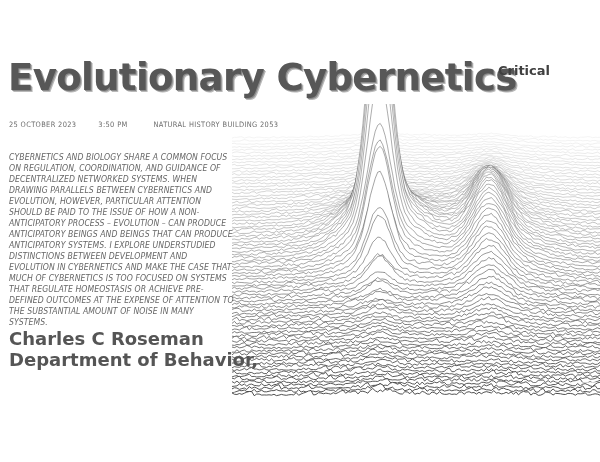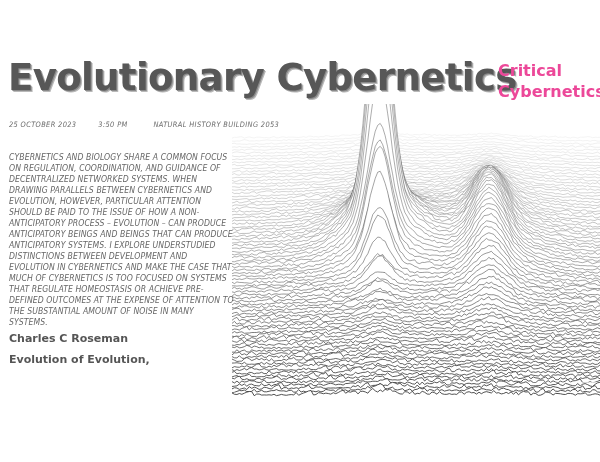--- a/index.html
+++ b/index.html
@@ -57,38 +57,38 @@
   }
 
   
   #cluster-label {
     position: absolute;
     left: 498px;
     top: 60px;
     width: 100px;
     font-family: "DejaVu Sans", sans-serif;
     font-weight: bold;
-    font-size: 16px;
+    font-size: 13px;
     line-height: 21px;
-    color: #ec4899;
+    color: #404040;
   }
   #cluster-label div { white-space: nowrap; }
 
   
   #event-meta {
     position: absolute;
     left: 9px;
     top: 120px;
     font-family: "DejaVu Sans Condensed", "DejaVu Sans", sans-serif;
     font-size: 7.4px;
     letter-spacing: 0.35px;
     color: #6d6d6d;
     white-space: nowrap;
   }
-  #event-meta span { display: inline-block; font-style: italic; }
+  #event-meta span { display: inline-block; }
   .meta-gap-a { width: 17px; }
   .meta-gap-b { width: 21px; }
 
   
   #abstract {
     position: absolute;
     left: 9px;
     top: 152px;
     width: 226px;
     font-family: "DejaVu Sans Condensed", "DejaVu Sans", sans-serif;
@@ -101,21 +101,21 @@
   }
 
   
   #speaker {
     position: absolute;
     left: 9px;
     top: 328px;
     width: 220px;
     font-family: "DejaVu Sans", sans-serif;
     font-weight: bold;
-    font-size: 11px;
+    font-size: 18px;
     line-height: 21px;
     color: #555555;
   }
   #speaker div { white-space: nowrap; }
 </style>
 </head>
 <body>
 
 <div id="poster">
 
@@ -205,31 +205,30 @@
         <path d="M0.00 284.89 L2.47 283.73 L4.94 284.04 L7.41 285.41 L9.88 284.64 L12.35 283.99 L14.82 285.53 L17.29 282.67 L19.76 284.36 L22.23 283.09 L24.70 284.01 L27.17 285.43 L29.64 284.88 L32.11 283.26 L34.58 283.58 L37.05 284.53 L39.52 285.04 L41.99 282.55 L44.46 281.52 L46.93 280.68 L49.40 285.26 L51.87 283.63 L54.34 283.60 L56.81 285.13 L59.28 284.00 L61.74 284.44 L64.21 283.72 L66.68 284.52 L69.15 283.20 L71.62 283.38 L74.09 282.43 L76.56 281.03 L79.03 284.25 L81.50 284.43 L83.97 282.85 L86.44 283.18 L88.91 282.88 L91.38 284.18 L93.85 284.44 L96.32 283.97 L98.79 284.09 L101.26 283.94 L103.73 284.10 L106.20 283.74 L108.67 283.44 L111.14 284.02 L113.61 283.73 L116.08 283.59 L118.55 284.13 L121.02 281.86 L123.49 282.62 L125.96 281.32 L128.43 283.56 L130.90 281.71 L133.37 279.55 L135.84 278.63 L138.31 282.33 L140.78 281.45 L143.25 281.29 L145.72 280.98 L148.19 279.51 L150.66 281.68 L153.13 281.11 L155.60 281.51 L158.07 279.28 L160.54 278.37 L163.01 278.90 L165.48 280.19 L167.95 279.13 L170.42 281.44 L172.89 282.13 L175.36 280.34 L177.83 282.00 L180.30 282.78 L182.77 283.89 L185.23 281.05 L187.70 283.68 L190.17 284.10 L192.64 283.12 L195.11 281.61 L197.58 282.80 L200.05 283.04 L202.52 283.46 L204.99 283.07 L207.46 283.76 L209.93 282.11 L212.40 280.80 L214.87 283.26 L217.34 282.66 L219.81 280.86 L222.28 281.83 L224.75 282.93 L227.22 284.14 L229.69 283.29 L232.16 280.73 L234.63 283.67 L237.10 282.64 L239.57 283.71 L242.04 282.72 L244.51 283.11 L246.98 282.00 L249.45 283.53 L251.92 280.65 L254.39 281.83 L256.86 280.89 L259.33 279.56 L261.80 283.24 L264.27 281.15 L266.74 283.12 L269.21 283.08 L271.68 282.70 L274.15 281.85 L276.62 282.12 L279.09 282.70 L281.56 283.23 L284.03 282.75 L286.50 283.13 L288.97 282.36 L291.44 284.66 L293.91 283.49 L296.38 284.75 L298.85 283.93 L301.32 283.31 L303.79 282.61 L306.26 283.01 L308.72 283.94 L311.19 283.90 L313.66 282.59 L316.13 283.51 L318.60 283.65 L321.07 282.46 L323.54 283.09 L326.01 283.56 L328.48 284.76 L330.95 285.05 L333.42 284.55 L335.89 283.63 L338.36 282.93 L340.83 283.56 L343.30 284.80 L345.77 283.02 L348.24 283.77 L350.71 281.85 L353.18 285.41 L355.65 284.49 L358.12 284.61 L360.59 282.65 L363.06 281.50 L365.53 284.76 L368.00 284.63" fill="#ffffff" stroke="#333333" stroke-opacity="0.933" stroke-width="0.89" stroke-linejoin="round" stroke-linecap="round"></path>
         <path d="M0.00 288.77 L2.47 288.29 L4.94 287.36 L7.41 286.52 L9.88 286.73 L12.35 286.04 L14.82 287.55 L17.29 287.70 L19.76 287.32 L22.23 285.32 L24.70 287.99 L27.17 287.30 L29.64 286.25 L32.11 287.77 L34.58 287.83 L37.05 287.26 L39.52 286.63 L41.99 286.62 L44.46 285.61 L46.93 286.67 L49.40 286.93 L51.87 286.82 L54.34 287.44 L56.81 286.53 L59.28 286.17 L61.74 288.17 L64.21 288.05 L66.68 285.71 L69.15 287.97 L71.62 287.14 L74.09 288.02 L76.56 287.79 L79.03 287.18 L81.50 287.24 L83.97 287.77 L86.44 286.85 L88.91 287.85 L91.38 287.25 L93.85 285.43 L96.32 285.91 L98.79 286.33 L101.26 286.04 L103.73 287.64 L106.20 285.20 L108.67 284.33 L111.14 286.37 L113.61 285.90 L116.08 287.31 L118.55 285.81 L121.02 286.00 L123.49 285.89 L125.96 285.15 L128.43 286.01 L130.90 284.57 L133.37 284.78 L135.84 282.38 L138.31 284.19 L140.78 282.61 L143.25 281.90 L145.72 280.76 L148.19 279.73 L150.66 280.72 L153.13 284.64 L155.60 284.75 L158.07 283.91 L160.54 283.14 L163.01 285.56 L165.48 285.97 L167.95 285.39 L170.42 284.65 L172.89 286.77 L175.36 286.03 L177.83 284.96 L180.30 287.02 L182.77 285.62 L185.23 285.23 L187.70 283.82 L190.17 284.94 L192.64 284.33 L195.11 287.23 L197.58 285.50 L200.05 285.97 L202.52 287.16 L204.99 284.62 L207.46 286.47 L209.93 285.67 L212.40 287.12 L214.87 286.50 L217.34 285.87 L219.81 286.79 L222.28 286.13 L224.75 285.92 L227.22 286.91 L229.69 286.16 L232.16 286.80 L234.63 285.21 L237.10 284.44 L239.57 283.03 L242.04 285.93 L244.51 286.89 L246.98 285.78 L249.45 284.67 L251.92 284.91 L254.39 285.78 L256.86 285.89 L259.33 286.46 L261.80 284.39 L264.27 283.35 L266.74 286.23 L269.21 284.58 L271.68 284.15 L274.15 285.29 L276.62 285.69 L279.09 287.17 L281.56 287.44 L284.03 285.88 L286.50 287.00 L288.97 286.93 L291.44 285.63 L293.91 286.93 L296.38 285.45 L298.85 286.39 L301.32 284.51 L303.79 288.08 L306.26 288.06 L308.72 285.51 L311.19 284.48 L313.66 288.33 L316.13 286.94 L318.60 287.21 L321.07 284.96 L323.54 287.14 L326.01 287.40 L328.48 286.43 L330.95 286.65 L333.42 287.41 L335.89 286.04 L338.36 287.22 L340.83 285.58 L343.30 285.50 L345.77 287.62 L348.24 285.95 L350.71 288.09 L353.18 287.38 L355.65 287.75 L358.12 288.24 L360.59 285.69 L363.06 285.88 L365.53 287.96 L368.00 288.26" fill="#ffffff" stroke="#333333" stroke-opacity="0.941" stroke-width="0.90" stroke-linejoin="round" stroke-linecap="round"></path>
         <path d="M0.00 288.86 L2.47 290.25 L4.94 290.48 L7.41 289.52 L9.88 290.31 L12.35 289.18 L14.82 288.13 L17.29 287.48 L19.76 287.62 L22.23 291.71 L24.70 290.06 L27.17 290.05 L29.64 291.08 L32.11 290.94 L34.58 291.06 L37.05 290.80 L39.52 291.11 L41.99 290.31 L44.46 291.64 L46.93 291.13 L49.40 290.40 L51.87 290.97 L54.34 291.29 L56.81 290.82 L59.28 290.59 L61.74 290.88 L64.21 288.60 L66.68 291.28 L69.15 289.94 L71.62 289.00 L74.09 288.12 L76.56 286.94 L79.03 286.51 L81.50 291.01 L83.97 290.51 L86.44 288.68 L88.91 288.99 L91.38 289.74 L93.85 289.12 L96.32 289.57 L98.79 290.13 L101.26 288.71 L103.73 289.67 L106.20 288.56 L108.67 287.14 L111.14 286.17 L113.61 289.22 L116.08 287.63 L118.55 288.18 L121.02 287.11 L123.49 287.15 L125.96 289.89 L128.43 287.51 L130.90 287.19 L133.37 287.94 L135.84 289.20 L138.31 286.16 L140.78 284.51 L143.25 286.84 L145.72 288.02 L148.19 285.91 L150.66 287.58 L153.13 285.38 L155.60 286.11 L158.07 284.82 L160.54 287.14 L163.01 287.11 L165.48 288.68 L167.95 289.88 L170.42 290.06 L172.89 287.67 L175.36 287.98 L177.83 289.64 L180.30 287.15 L182.77 290.31 L185.23 289.34 L187.70 289.60 L190.17 287.29 L192.64 288.27 L195.11 290.06 L197.58 290.20 L200.05 288.01 L202.52 288.68 L204.99 290.19 L207.46 287.64 L209.93 289.70 L212.40 290.34 L214.87 290.32 L217.34 289.61 L219.81 290.39 L222.28 290.09 L224.75 290.40 L227.22 288.21 L229.69 287.96 L232.16 290.22 L234.63 288.24 L237.10 287.73 L239.57 288.80 L242.04 288.52 L244.51 290.09 L246.98 288.23 L249.45 289.69 L251.92 288.26 L254.39 287.66 L256.86 288.28 L259.33 288.98 L261.80 286.64 L264.27 289.01 L266.74 288.69 L269.21 289.92 L271.68 289.46 L274.15 288.32 L276.62 289.57 L279.09 287.91 L281.56 290.28 L284.03 287.77 L286.50 290.85 L288.97 288.52 L291.44 287.35 L293.91 288.04 L296.38 287.74 L298.85 291.10 L301.32 289.20 L303.79 289.53 L306.26 291.35 L308.72 291.10 L311.19 289.93 L313.66 288.01 L316.13 288.32 L318.60 289.09 L321.07 291.02 L323.54 289.37 L326.01 289.54 L328.48 289.78 L330.95 290.34 L333.42 290.49 L335.89 289.38 L338.36 289.48 L340.83 289.83 L343.30 291.22 L345.77 289.64 L348.24 289.85 L350.71 289.63 L353.18 288.81 L355.65 291.08 L358.12 291.07 L360.59 290.33 L363.06 289.79 L365.53 290.15 L368.00 291.17" fill="#ffffff" stroke="#333333" stroke-opacity="0.950" stroke-width="0.90" stroke-linejoin="round" stroke-linecap="round"></path>
       </svg>
   </div>
 
   <div id="title">Evolutionary Cybernetics</div>
 
   <div id="cluster-label">
     <div>Critical</div>
-    <div>Cybernetics</div>
   </div>
 
   <div id="event-meta">
     <span>25 OCTOBER 2023</span>
     <span class="meta-gap-a"></span>
     <span>3:50 PM</span>
     <span class="meta-gap-b"></span>
     <span>NATURAL HISTORY BUILDING 2053</span>
   </div>
 
   <div id="abstract">CYBERNETICS AND BIOLOGY SHARE A COMMON FOCUS ON REGULATION, COORDINATION, AND GUIDANCE OF DECENTRALIZED NETWORKED SYSTEMS. WHEN DRAWING PARALLELS BETWEEN CYBERNETICS AND EVOLUTION, HOWEVER, PARTICULAR ATTENTION SHOULD BE PAID TO THE ISSUE OF HOW A NON-ANTICIPATORY PROCESS – EVOLUTION – CAN PRODUCE ANTICIPATORY BEINGS AND BEINGS THAT CAN PRODUCE ANTICIPATORY SYSTEMS. I EXPLORE UNDERSTUDIED DISTINCTIONS BETWEEN DEVELOPMENT AND EVOLUTION IN CYBERNETICS AND MAKE THE CASE THAT MUCH OF CYBERNETICS IS TOO FOCUSED ON SYSTEMS THAT REGULATE HOMEOSTASIS OR ACHIEVE PRE-DEFINED OUTCOMES AT THE EXPENSE OF ATTENTION TO THE SUBSTANTIAL AMOUNT OF NOISE IN MANY SYSTEMS.</div>
 
   <div id="speaker">
     <div>Charles C Roseman</div>
-    <div>Evolution of Evolution,</div>
+    <div>Department of Behavior,</div>
   </div>
 
 </div>
 
 </body></html>

